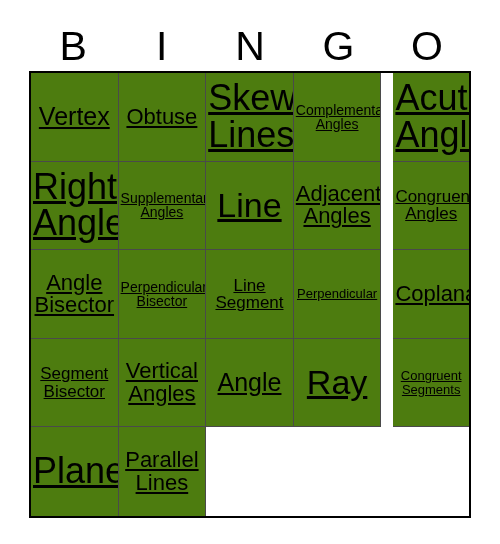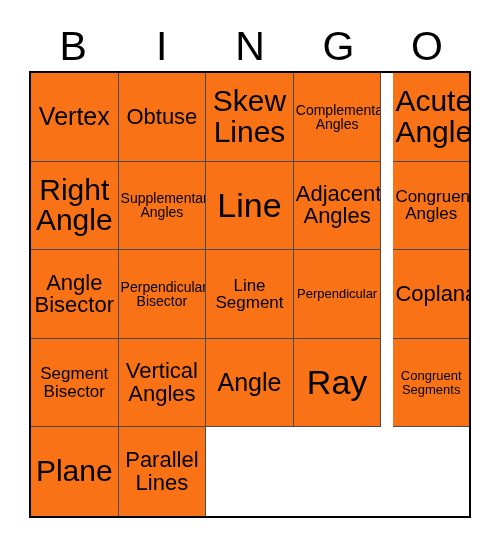--- a/index.html
+++ b/index.html
@@ -64,39 +64,40 @@
   .bingo-cell {
     box-sizing: border-box;
     border-right: 1px solid #4a4a4a;
     border-bottom: 1px solid #4a4a4a;
     display: flex;
     align-items: center;
     justify-content: center;
     text-align: center;
     padding: 1px 2px;
     overflow: hidden;
-    background: #f97316;
+    background: #4d7c0f;
+    text-decoration: underline;
   }
   
   .bingo-cell:nth-child(5n) { border-right: none; margin-left: 12px; }
   .bingo-cell:nth-child(n+21) { border-bottom: none; }
 
   .bingo-cell .cell-text {
     display: block;
     width: 100%;
     line-height: 1.02;
     font-family: "Liberation Sans", sans-serif;
     font-weight: 400;
     color: #000000;
     white-space: pre-line;
   }
 
   
   .sz-xxl .cell-text { font-size: 34px; }
-  .sz-xl  .cell-text { font-size: 30px; }
+  .sz-xl  .cell-text { font-size: 36px; }
   .sz-lg  .cell-text { font-size: 25px; }
   .sz-md  .cell-text { font-size: 22px; }
   .sz-sm  .cell-text { font-size: 17px; }
   .sz-xs  .cell-text { font-size: 13px; }
   .sz-xxs .cell-text { font-size: 14px; }
 </style>
 </head>
 <body>
 
 <div id="bingo-card">

